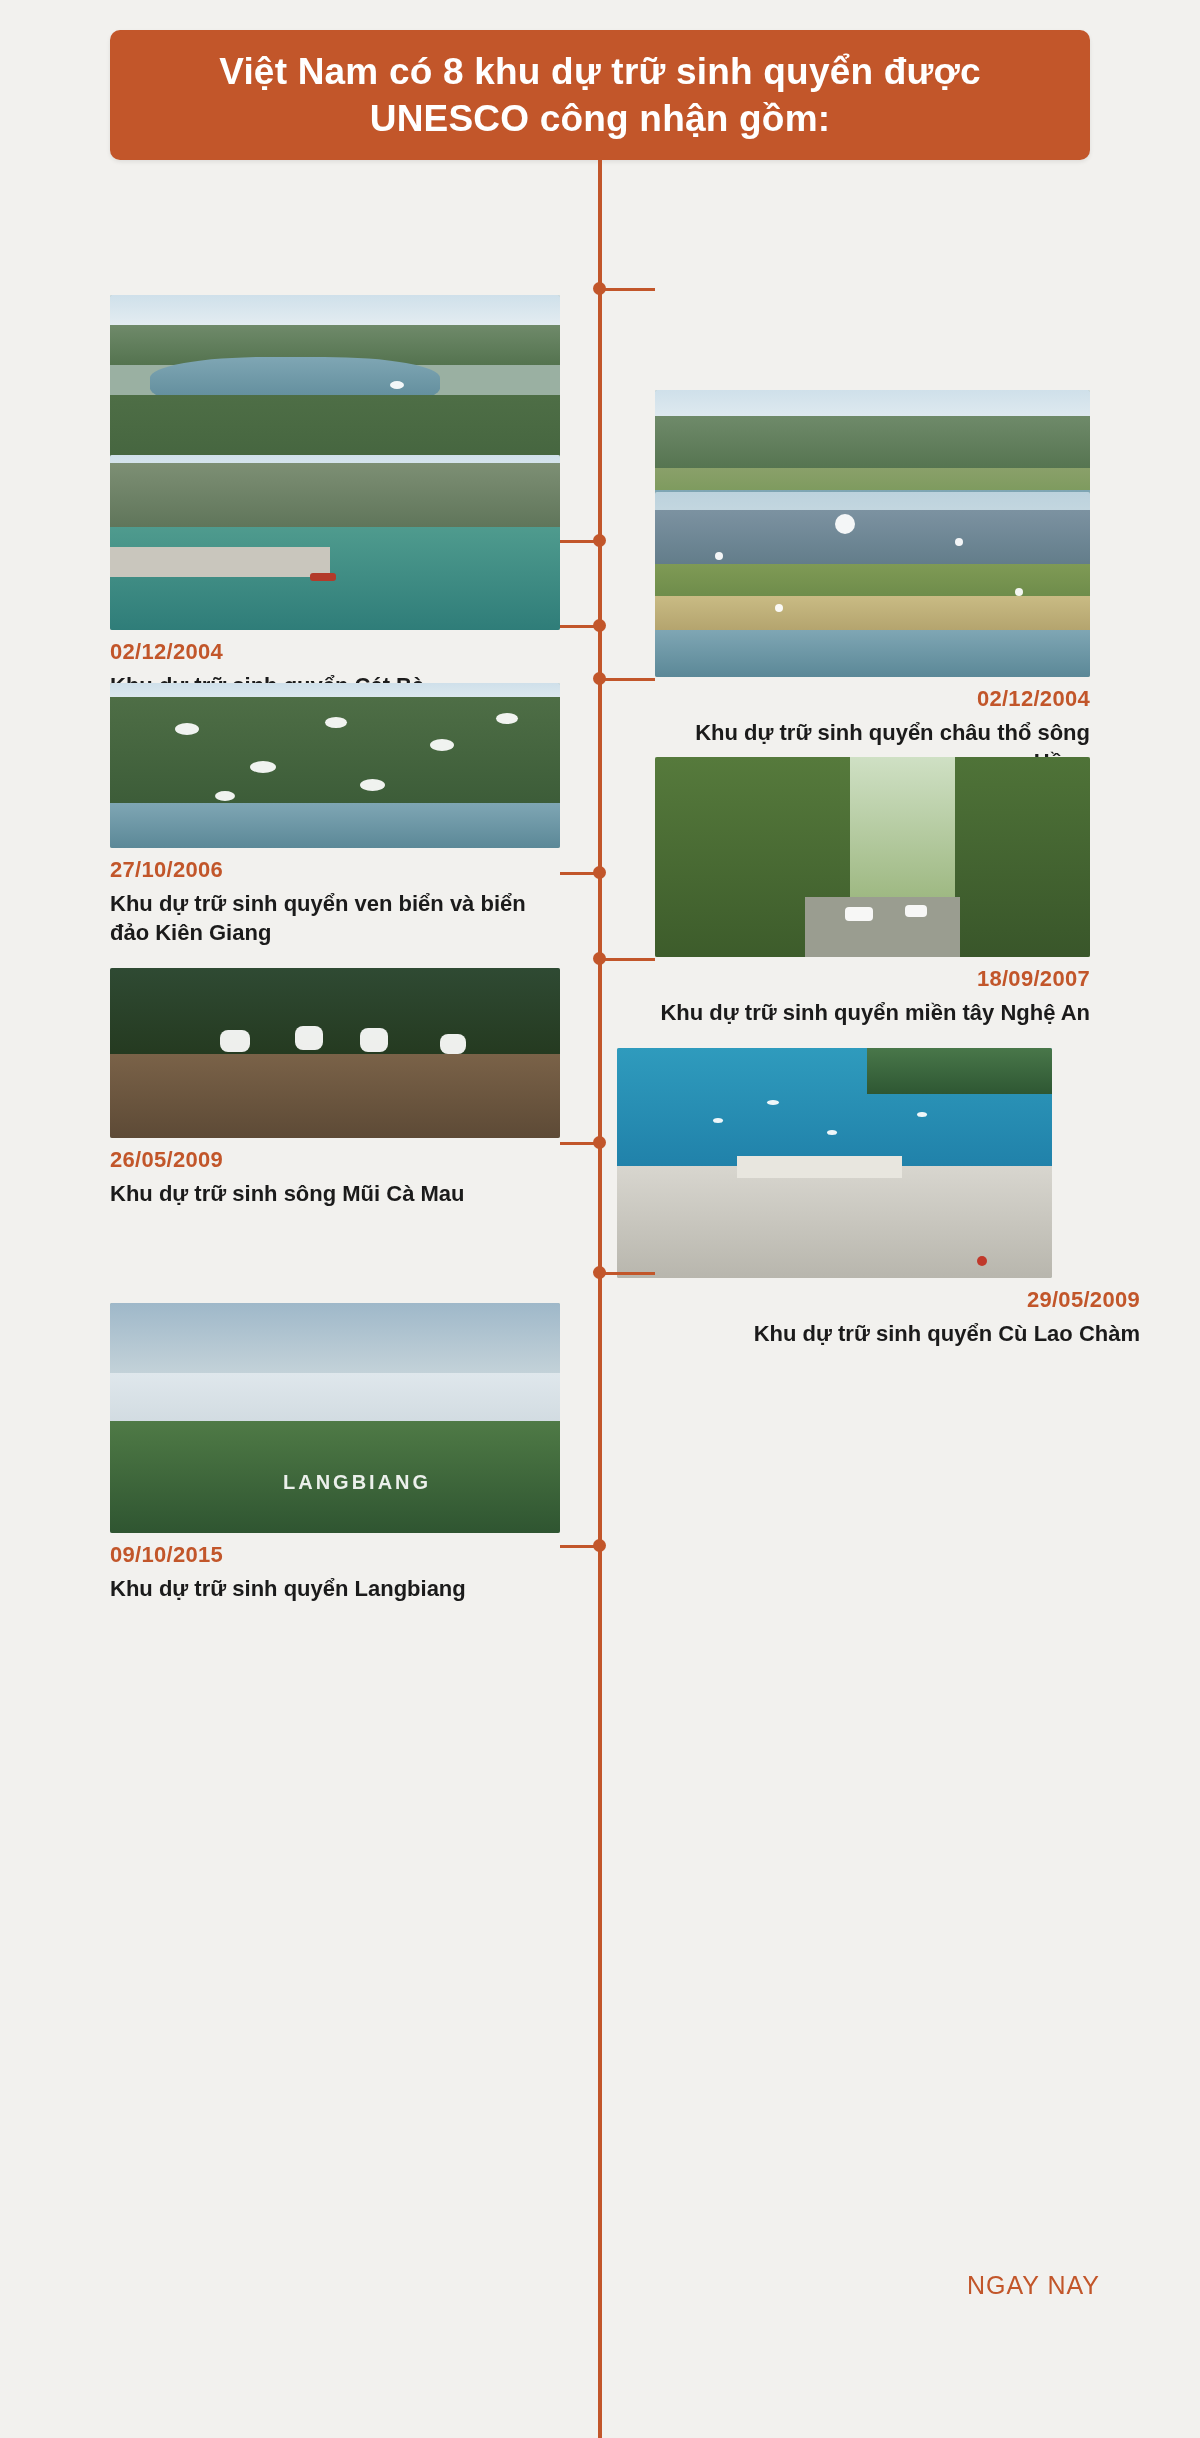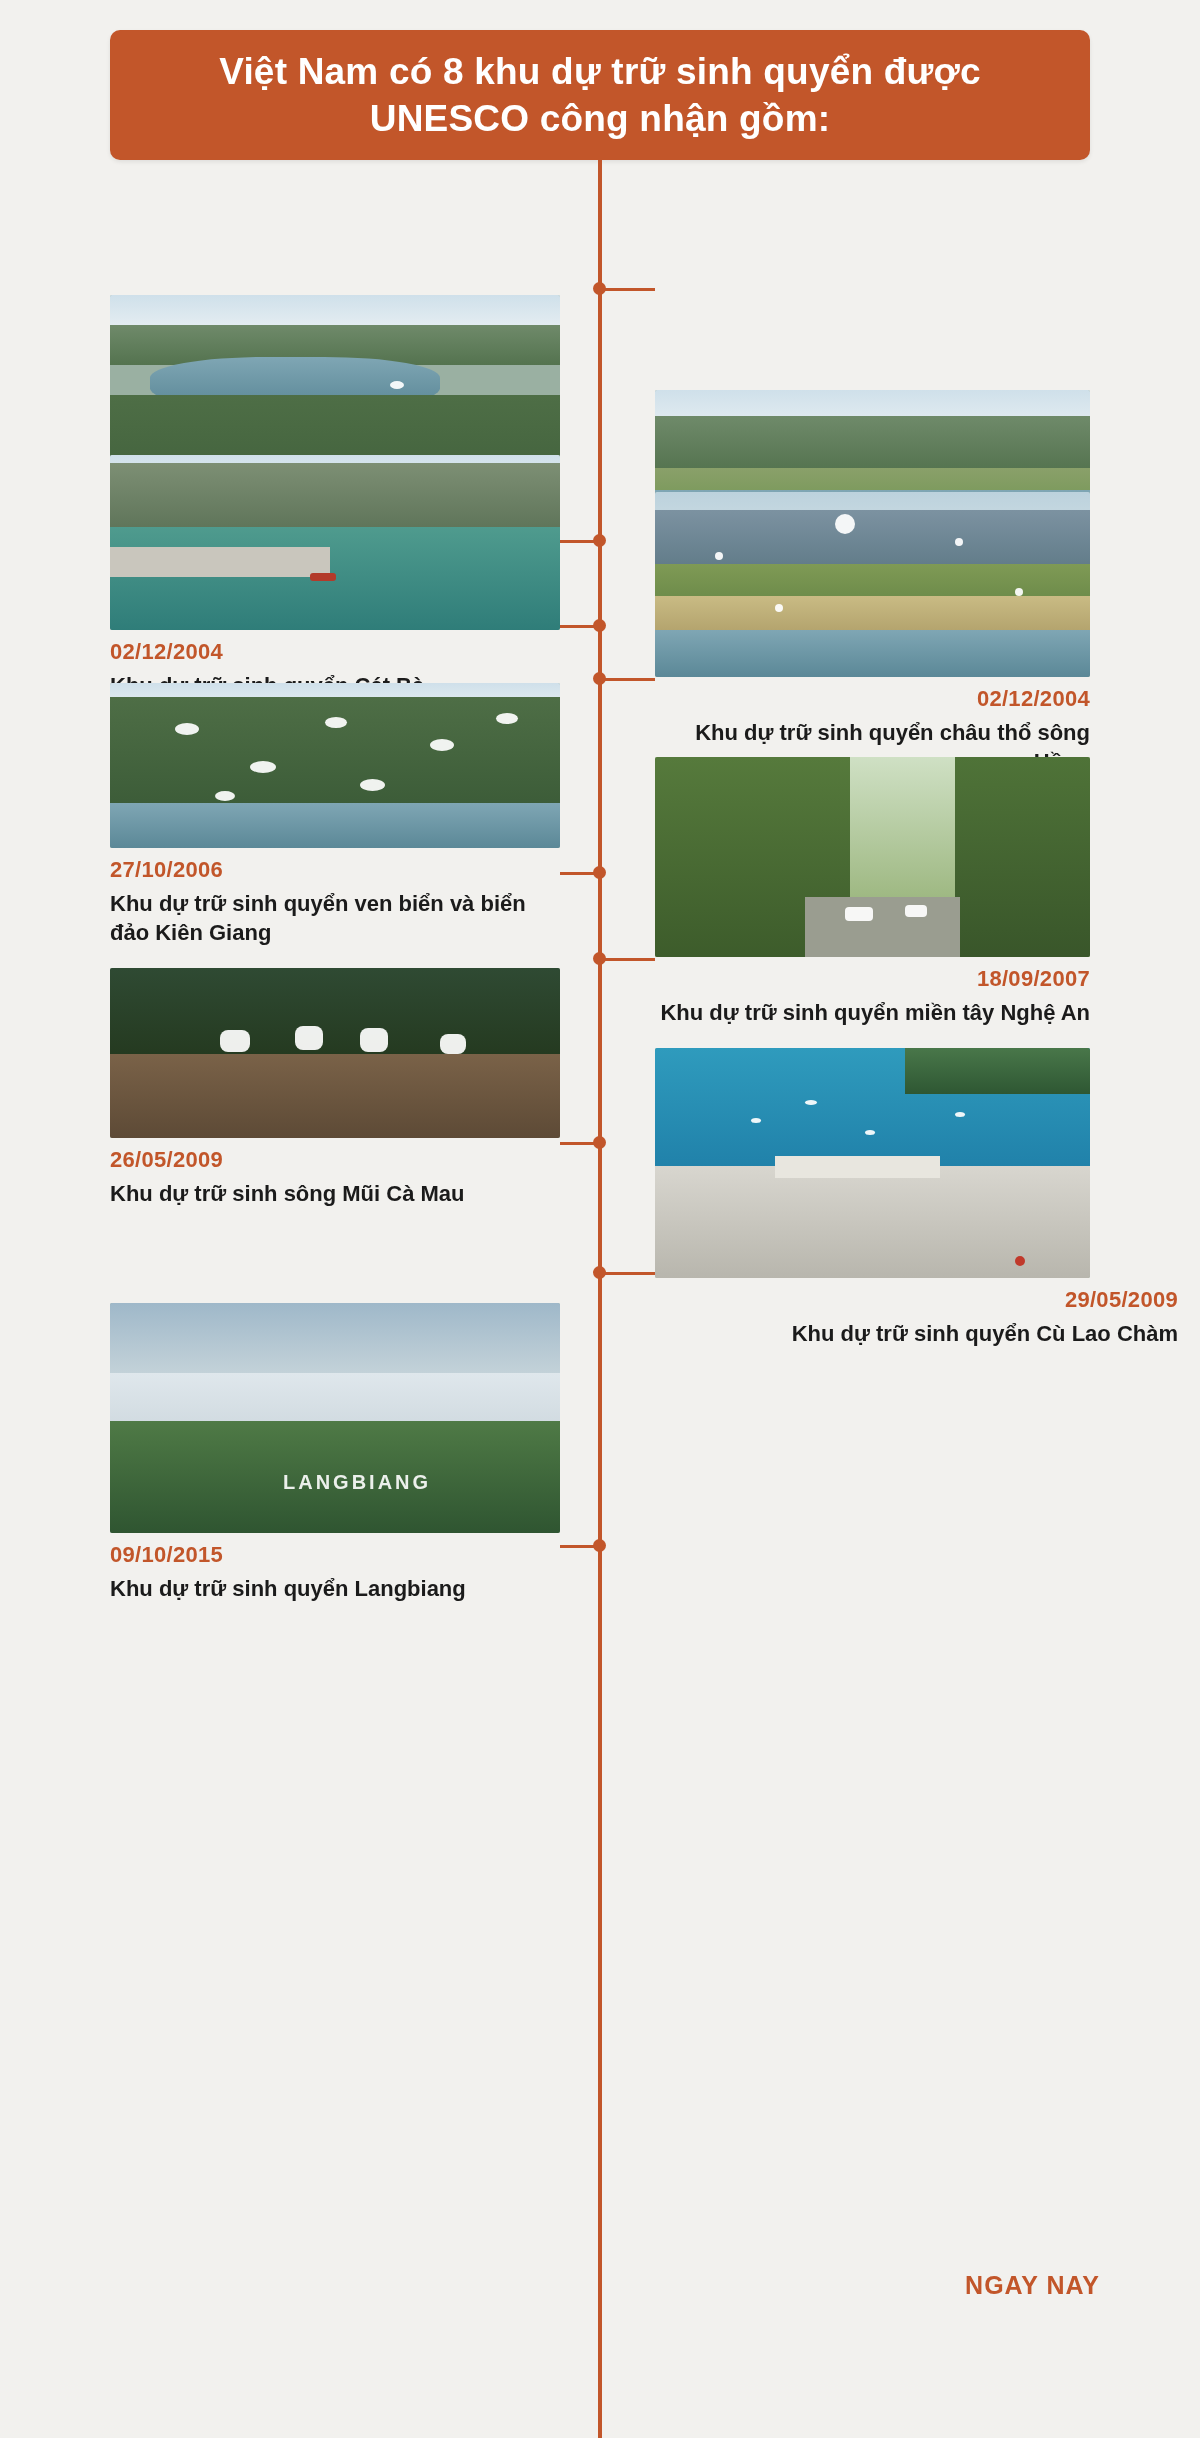--- a/index.html
+++ b/index.html
@@ -104,21 +104,21 @@
   .right-align { text-align: right; }
   .left-align { text-align: left; }
 
   
   .brand {
     position: absolute;
     right: 100px;
     bottom: 138px;
     color: #c2562a;
     font-size: 25px;
-    font-weight: bold;
+    font-weight: normal;
     letter-spacing: 1px;
     text-align: center;
   }
 
   
   .v-sky   { background: linear-gradient(#cfe0ea, #e6eef2); }
   .v-hill  { background: linear-gradient(#6f8a6a, #54734f); }
   .v-tree  { background: linear-gradient(#4e6e46, #3c5c38); }
   .v-water { background: linear-gradient(#7fa6b4, #5b8897); }
   .v-sand  { background: linear-gradient(#c9bb84, #b3a36d); }
@@ -256,21 +256,21 @@
       <div class="speck" style="left:185px;top:58px;width:28px;height:24px;border-radius:8px;"></div>
       <div class="speck" style="left:250px;top:60px;width:28px;height:24px;border-radius:8px;"></div>
       <div class="speck" style="left:330px;top:66px;width:26px;height:20px;border-radius:8px;"></div>
     </div>
     <div class="date left-align">26/05/2009</div>
     <div class="caption left-align">Khu dự trữ sinh sông Mũi Cà Mau</div>
   </div>
   <div class="connector" style="left:560px;top:1142px;width:40px;"></div>
   <div class="node" style="top:1136px;"></div>
 
-  <div class="entry" style="left:655px; top:1048px; width:523px;">
+  <div class="entry" style="left:617px; top:1048px; width:523px;">
     <div class="photo" style="width:435px;height:230px;">
       <div class="sea v-sea" style="top:0;height:130px;"></div>
       <div class="mid" style="top:0;height:46px;left:250px;right:0;background:linear-gradient(#49774a,#2e5733);"></div>
       <div class="fore v-town" style="top:118px;height:112px;"></div>
       <div class="band" style="top:108px;height:22px;left:120px;right:150px;background:#e8e6df;"></div>
       <div class="speck" style="left:96px;top:70px;width:10px;height:5px;"></div>
       <div class="speck" style="left:150px;top:52px;width:12px;height:5px;"></div>
       <div class="speck" style="left:210px;top:82px;width:10px;height:5px;"></div>
       <div class="speck" style="left:300px;top:64px;width:10px;height:5px;"></div>
       <div class="speck" style="left:360px;top:208px;width:10px;height:10px;background:#c0392b;"></div>

